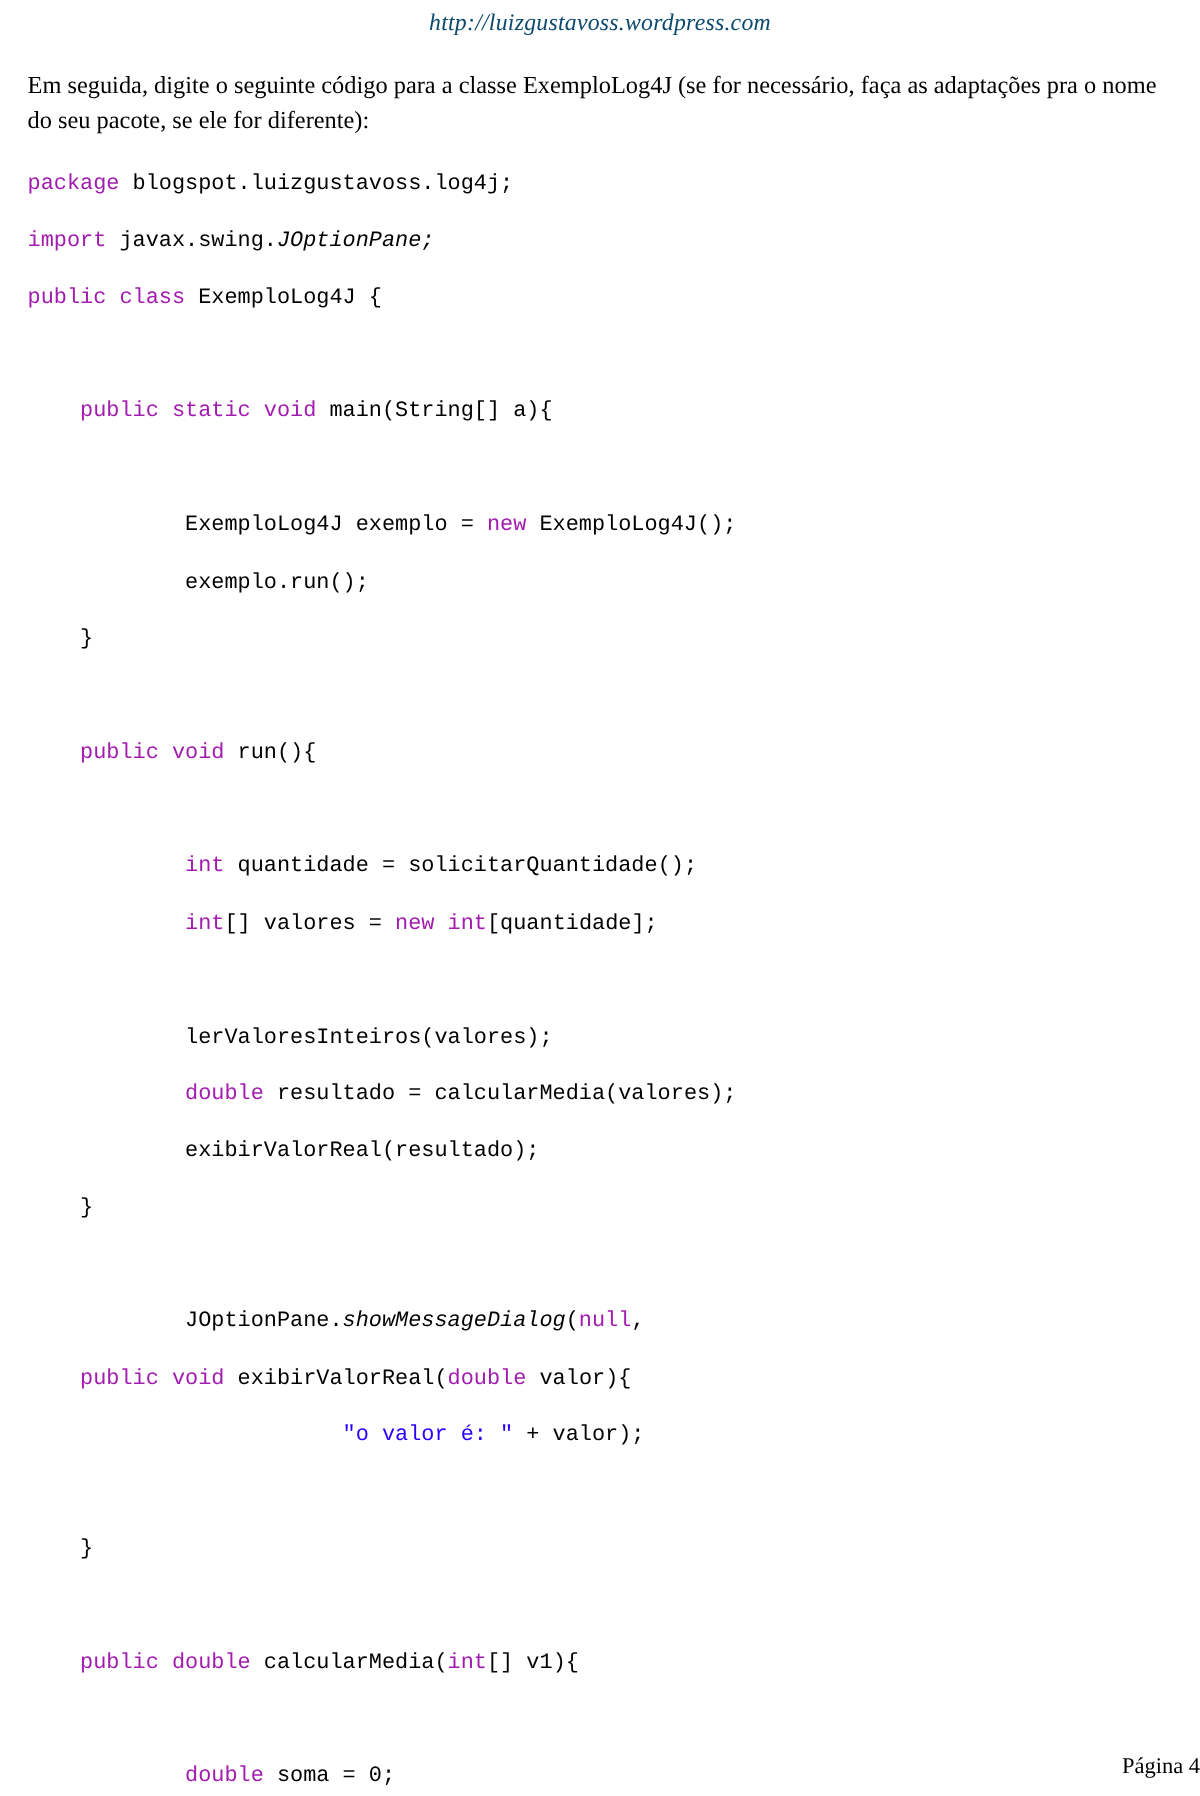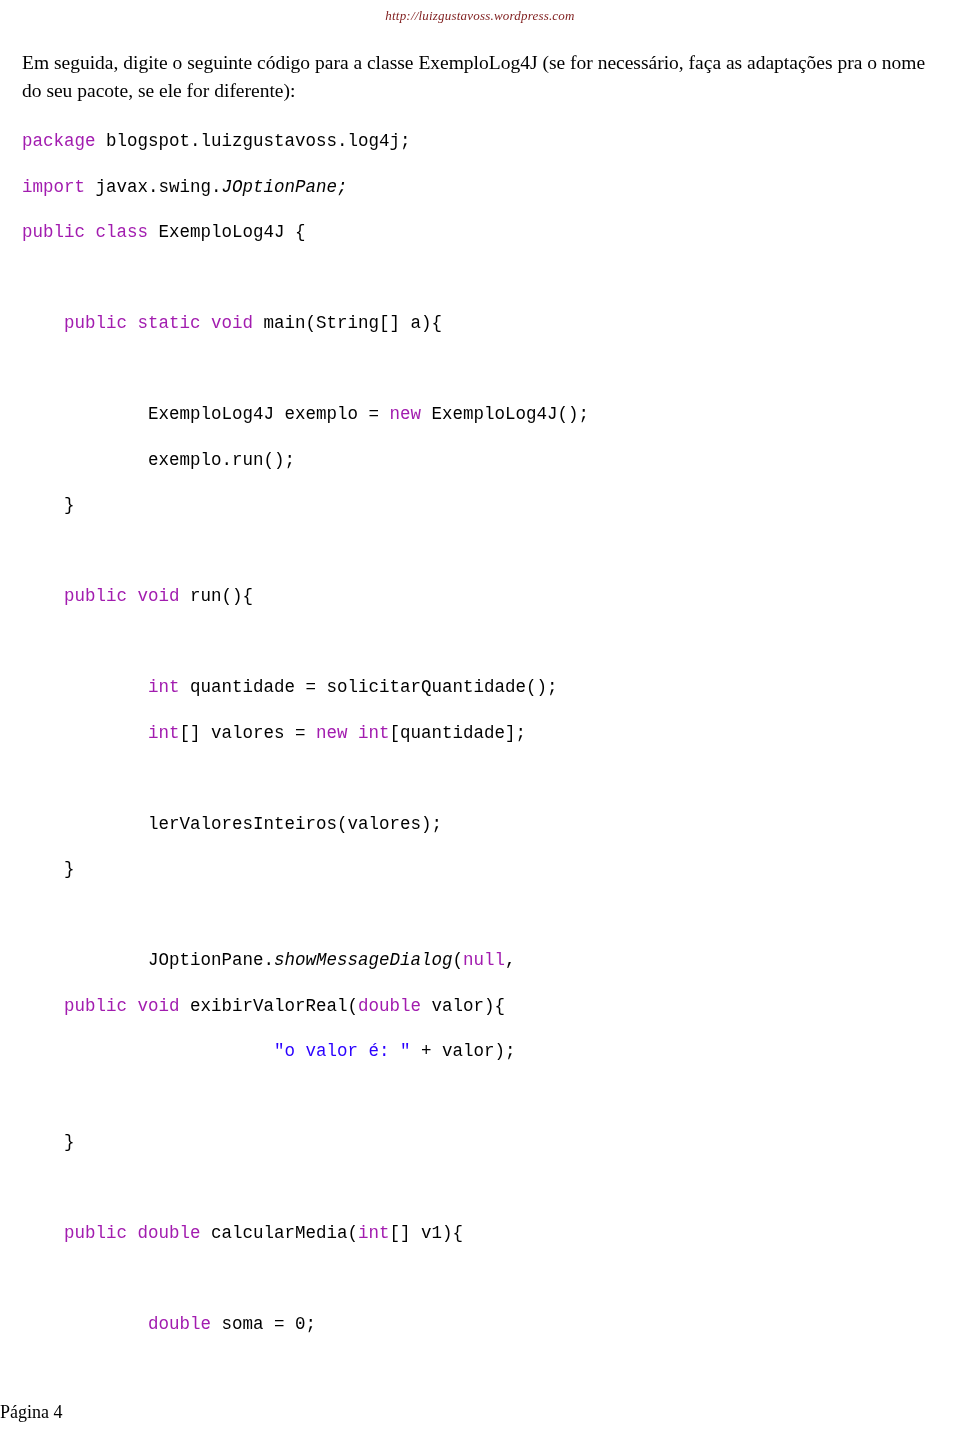--- a/index.html
+++ b/index.html
@@ -18,22 +18,22 @@
     width: 960px;
     height: 1437px;
     position: relative;
     box-sizing: border-box;
     padding: 0 22px;
   }
   .site-url {
     text-align: center;
     font-family: "Liberation Serif", serif;
     font-style: italic;
-    font-size: 13px;
-    color: #7f1d1d;
+    font-size: 19px;
+    color: #0c4a6e;
     padding-top: 8px;
     letter-spacing: 0.2px;
   }
   .intro {
     margin-top: 25px;
     font-family: "Liberation Serif", serif;
     font-size: 19.5px;
     line-height: 1.42;
     text-align: left;
   }
@@ -53,21 +53,21 @@
     color: #2a00ff;
   }
   .code .ital {
     font-style: italic;
   }
   .footer {
     position: absolute;
     bottom: 14px;
     left: 0;
     width: 960px;
-    text-align: left;
+    text-align: right;
     font-family: "Liberation Serif", serif;
     font-size: 18px;
   }
   .line { display: block; min-height: 1px; }
 </style>
 </head>
 <body>
 
 <div class="page">
 
@@ -84,20 +84,22 @@
 <span class="line"><span>            ExemploLog4J exemplo = </span><span class="kw">new</span><span> ExemploLog4J();</span></span>
 <span class="line"><span>            exemplo.run();</span></span>
 <span class="line"><span>    }</span></span>
 <span class="line">&nbsp;</span>
 <span class="line"><span>    </span><span class="kw">public void</span><span> run(){</span></span>
 <span class="line">&nbsp;</span>
 <span class="line"><span>            </span><span class="kw">int</span><span> quantidade = solicitarQuantidade();</span></span>
 <span class="line"><span>            </span><span class="kw">int</span><span>[] valores = </span><span class="kw">new int</span><span>[quantidade];</span></span>
 <span class="line">&nbsp;</span>
 <span class="line"><span>            lerValoresInteiros(valores);</span></span>
+<span class="line"><span>            </span><span class="kw">double</span><span> resultado = calcularMedia(valores);</span></span>
+<span class="line"><span>            exibirValorReal(resultado);</span></span>
 <span class="line"><span>    }</span></span>
 <span class="line">&nbsp;</span>
 <span class="line"><span>            JOptionPane.</span><span class="ital">showMessageDialog</span><span>(</span><span class="kw">null</span><span>,</span></span>
 <span class="line"><span>    </span><span class="kw">public void</span><span> exibirValorReal(</span><span class="kw">double</span><span> valor){</span></span>
 <span class="line"><span>                        </span><span class="str">"o valor é: "</span><span> + valor);</span></span>
 <span class="line">&nbsp;</span>
 <span class="line"><span>    }</span></span>
 <span class="line">&nbsp;</span>
 <span class="line"><span>    </span><span class="kw">public double</span><span> calcularMedia(</span><span class="kw">int</span><span>[] v1){</span></span>
 <span class="line">&nbsp;</span>

